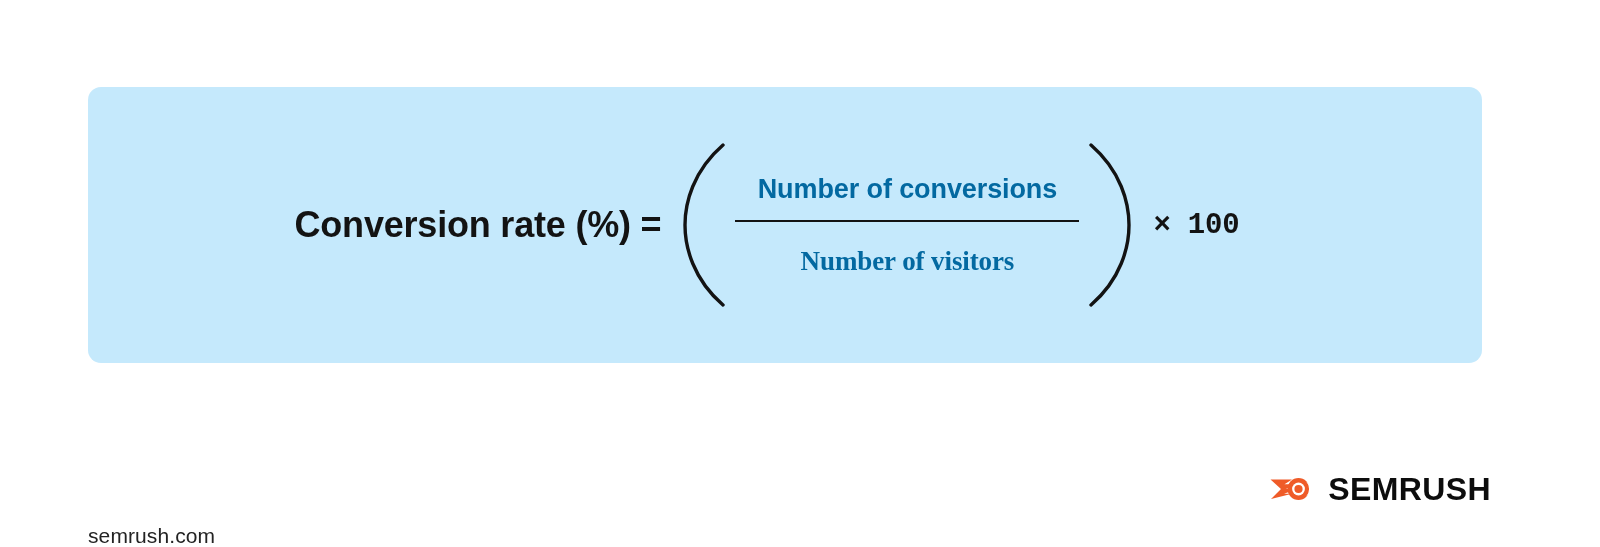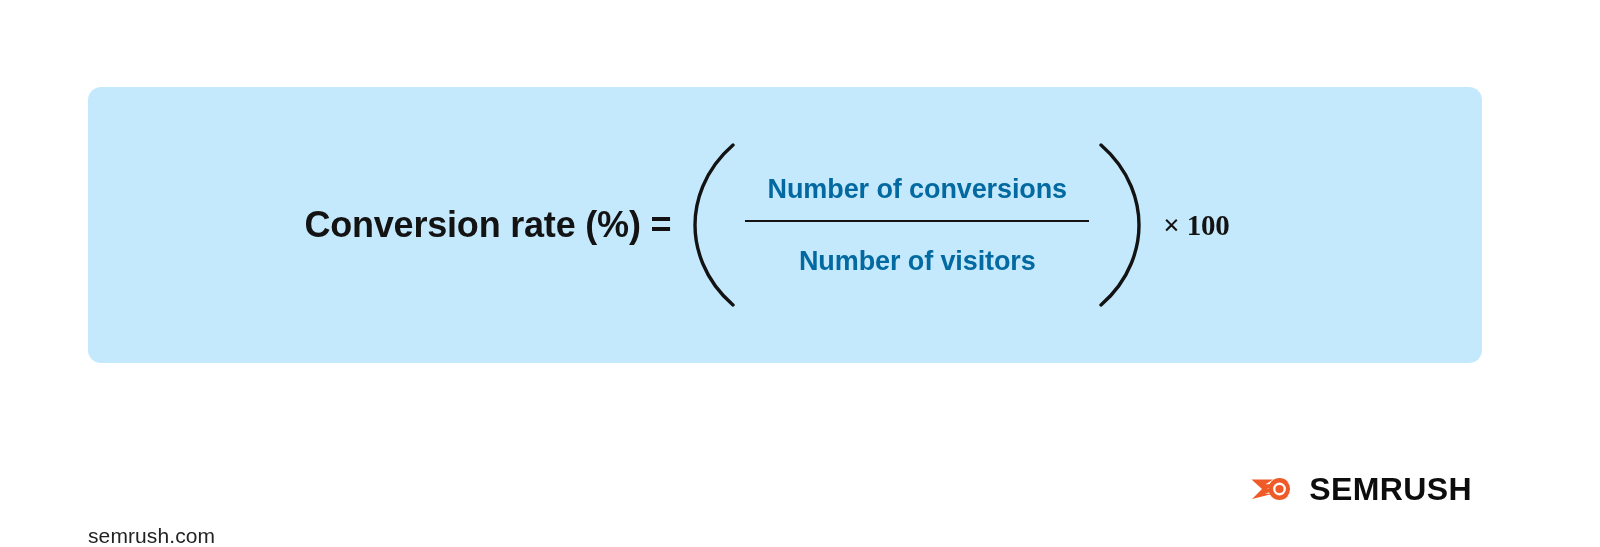--- a/index.html
+++ b/index.html
@@ -84,30 +84,30 @@
     font-family: "Liberation Sans", sans-serif;
     font-weight: bold;
     font-size: 27px;
     letter-spacing: -0.1px;
     color: #0369a1;
     white-space: nowrap;
     line-height: 1;
   }
 
   .frac-num { margin-bottom: 17px; }
-  .frac-den { margin-top: 26px; }
+  .frac-den { margin-top: 26px; font-family: Liberation Serif, serif; }
 
   .frac-bar {
     width: 344px;
     height: 2px;
     background: #131313;
   }
 
   .rhs {
-    font-family: Liberation Serif, serif;
+    font-family: Liberation Mono, monospace;
     font-weight: bold;
     font-size: 29px;
     letter-spacing: -0.2px;
     color: #131313;
     white-space: nowrap;
     margin-left: 18px;
   }
 
   
   .site-url {
@@ -117,21 +117,21 @@
     font-family: "Liberation Sans", sans-serif;
     font-size: 21px;
     font-weight: normal;
     color: #232323;
     letter-spacing: 0.1px;
     margin-top: 45px;
   }
 
   .brand {
     position: absolute;
-    right: 128px;
+    right: 109px;
     top: 473px;
     display: flex;
     align-items: flex-end;
     gap: 14px;
   }
 
   .brand-icon { width: 46px; height: 32px; display: block; }
   .brand-icon svg { display: block; }
 
   .brand-word {

